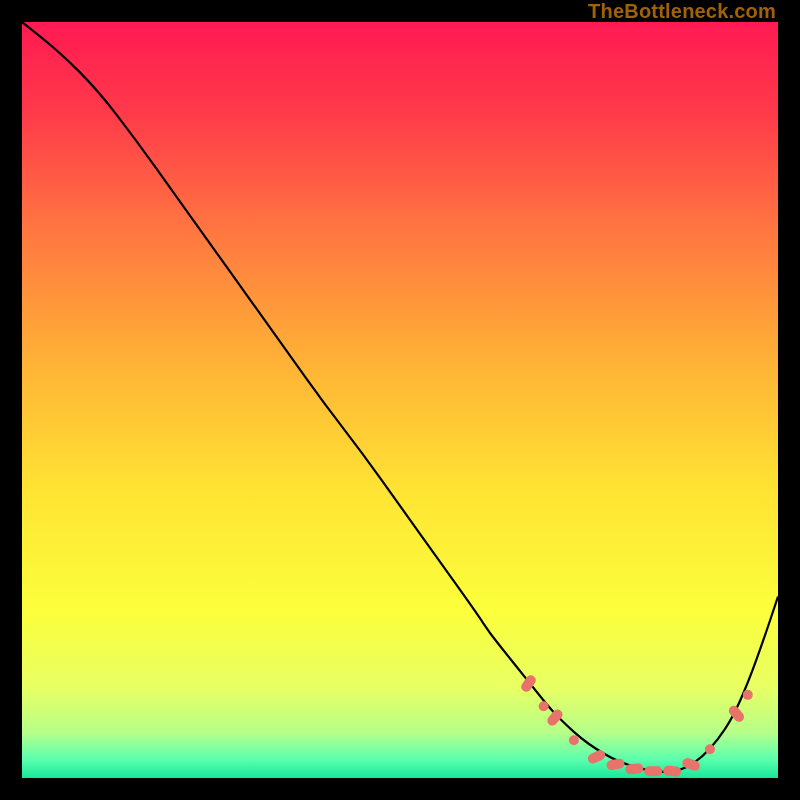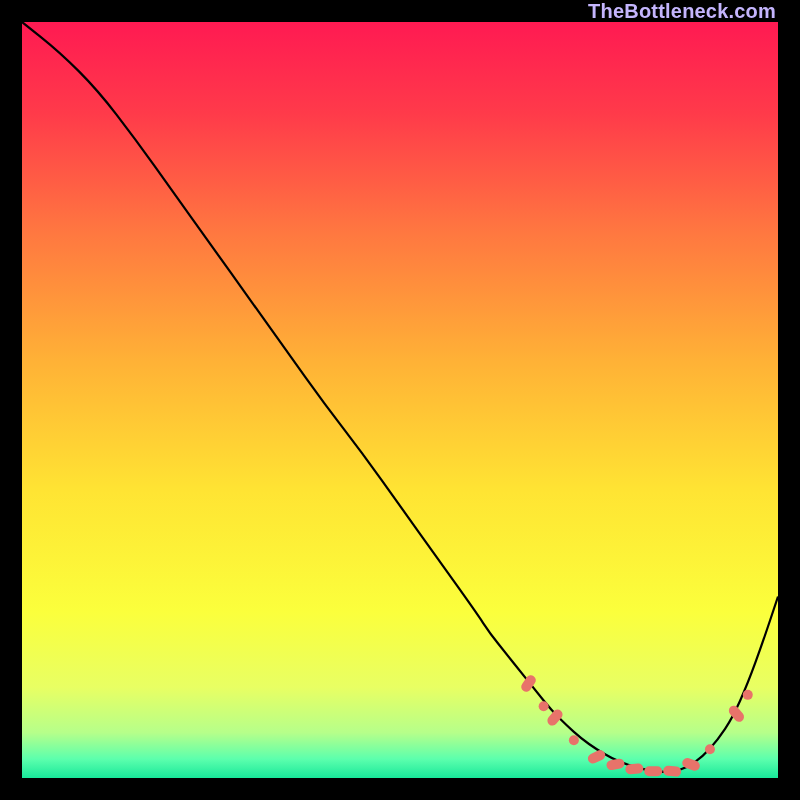--- a/index.html
+++ b/index.html
@@ -19,21 +19,21 @@
     width: 756px;
     height: 756px;
   }
   .watermark {
     position: absolute;
     top: 0px;
     right: 24px;
     font-family: Arial, Helvetica, sans-serif;
     font-size: 20px;
     font-weight: 600;
-    color: #c4b5fd;
+    color: #a16207;
     letter-spacing: 0.2px;
   }
   .curve {
     fill: none;
     stroke: #000;
     stroke-width: 2.2;
     stroke-linejoin: round;
   }
   .beads {
     fill: #e8736a;

